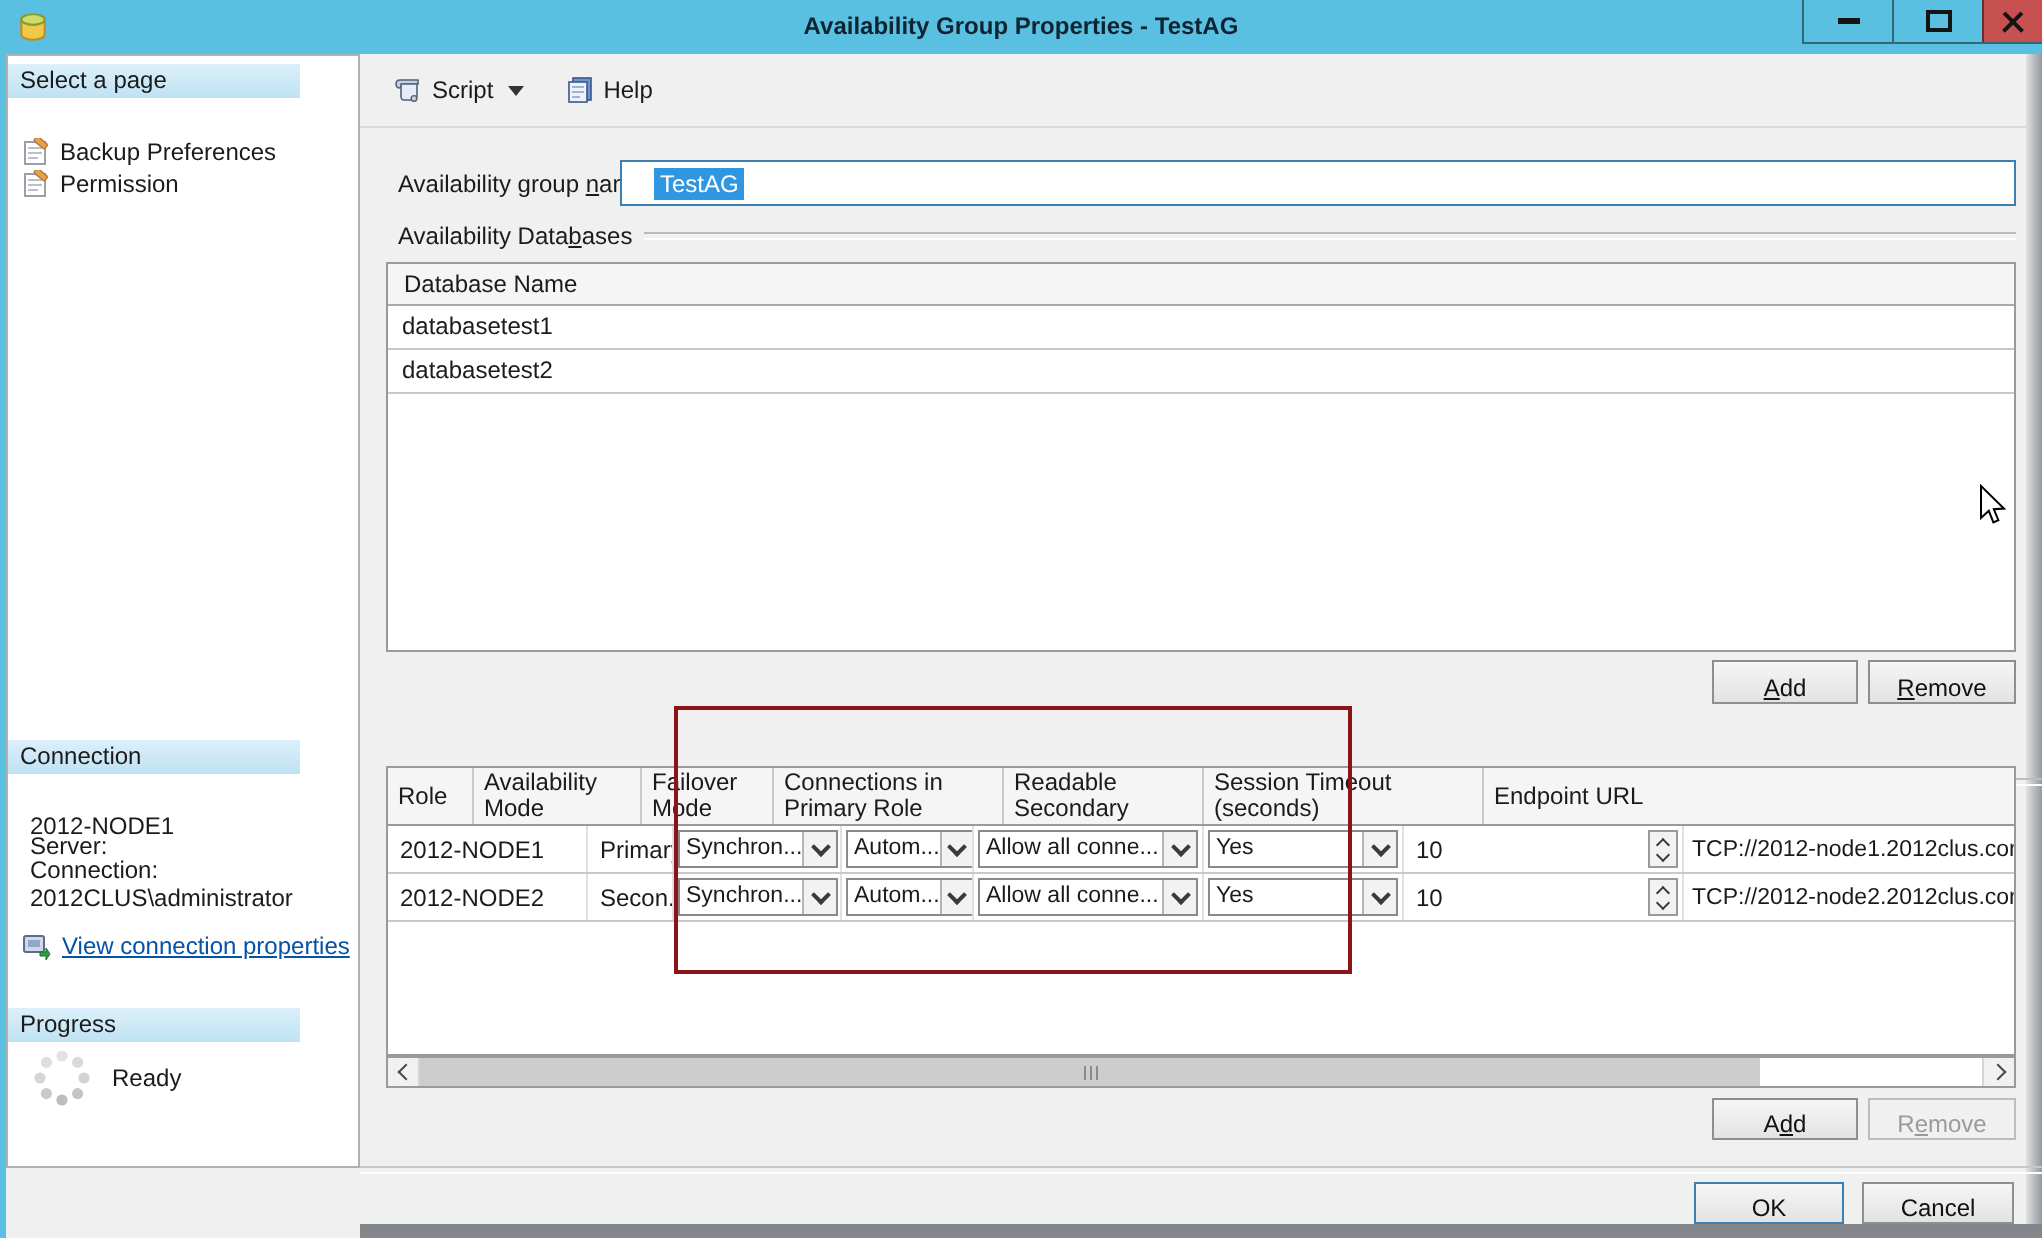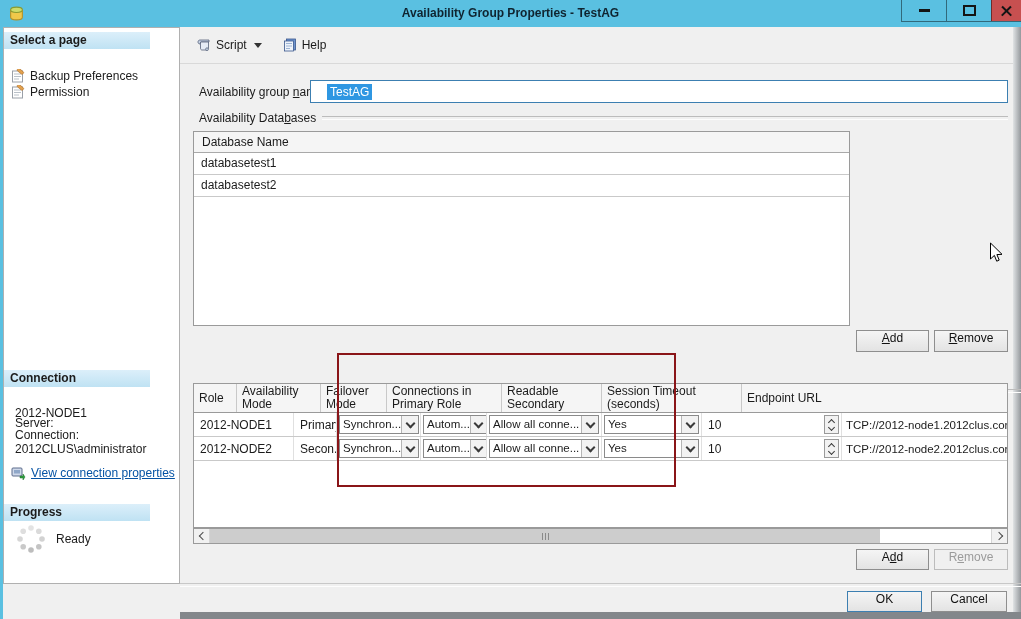--- a/index.html
+++ b/index.html
@@ -19,44 +19,44 @@
   .gmax{width:9px;height:7px;border:2px solid #141414;}
   .gx{position:relative;width:13px;height:13px;}
   .gx i{position:absolute;left:0;top:5.5px;width:13px;height:2.4px;background:#141414;display:block;}
   .gx i:first-child{transform:rotate(45deg);} .gx i:last-child{transform:rotate(-45deg);}
   
   .ledge{left:0;top:27px;width:3px;height:592px;background:#5ac0e1;}
   .redge{left:1013px;top:27px;width:8px;height:592px;background:linear-gradient(90deg,#e0e3e5,#94989c);}
   .bedge{left:180px;top:612px;width:841px;height:7px;background:#83878b;}
   
   .sidebar{left:3px;top:27px;width:177px;height:557px;background:#fff;border:1px solid #b0b0b0;box-sizing:border-box;}
-  .sbhdr{position:absolute;left:0;width:146px;height:17px;line-height:17px;font-weight:bold;
+  .sbhdr{position:absolute;left:0;width:146px;height:17px;line-height:17px;font-weight:normal;
          padding-left:6px;box-sizing:border-box;background:linear-gradient(#dceffa,#bfe2f3);}
   .sitem{position:absolute;left:0;width:175px;height:16px;display:flex;align-items:center;gap:5px;padding-left:7px;box-sizing:border-box;}
   .stext{position:absolute;left:11px;white-space:nowrap;}
   .link{color:#0553a4;text-decoration:underline;white-space:nowrap;}
   
   .toolbar{left:180px;top:27px;width:833px;height:37px;border-bottom:1px solid #d9d9d9;
            display:flex;align-items:center;padding-left:12px;box-sizing:border-box;gap:4px;background:#f0f0f0;}
   .tbtn{display:flex;align-items:center;gap:4px;padding:3px 4px;}
   .darr{width:0;height:0;border-left:4px solid transparent;border-right:4px solid transparent;border-top:5px solid #333;margin-left:3px;}
   .grp{display:flex;align-items:center;height:14px;}
   .grp .ln{flex:1;height:2px;border-top:1px solid #bcbcbc;border-bottom:1px solid #fdfdfd;margin-left:6px;}
   .u{text-decoration:underline;}
   
   .aginput{left:310px;top:80px;width:698px;height:23px;box-sizing:border-box;border:1px solid #3c7fb1;
            background:#fff;display:flex;align-items:center;padding-left:16px;}
   .sel{background:#2f97e2;color:#fff;padding:1px 3px;}
   
-  .dtable{left:193px;top:131px;width:657px;height:195px;box-sizing:border-box;border:1px solid #9a9a9a;background:#fff;}
+  .dtable{left:193px;top:131px;width:815px;height:195px;box-sizing:border-box;border:1px solid #9a9a9a;background:#fff;}
   .dhdr{height:20px;line-height:20px;background:#f5f5f5;border-bottom:1px solid #a9a9a9;padding-left:8px;}
   .drow{height:21px;line-height:21px;border-bottom:1px solid #c9c9c9;padding-left:7px;}
   
   .btn{box-sizing:border-box;border:1px solid #8e8e8e;background:linear-gradient(#f5f5f5,#e3e3e3);
-       display:flex;align-items:flex-start;justify-content:center;font-size:12px;color:#111;}
+       display:flex;align-items:flex-end;justify-content:center;font-size:12px;color:#111;}
   .btn.default{border:1px solid #3c7fb1;}
   .btn.disabled{border:1px solid #bcbcbc;background:#f0f0f0;color:#9b9b9b;}
   
   .rtable{left:193px;top:383px;width:815px;height:145px;box-sizing:border-box;border:1px solid #9a9a9a;background:#fff;}
   .rh{display:flex;height:28px;background:#f5f5f5;border-bottom:1px solid #9a9a9a;}
   .rhc{box-sizing:border-box;border-right:1px solid #c9c9c9;padding:1px 5px;display:flex;align-items:center;line-height:13px;}
   .rhc:last-child{border-right:none;}
   .rrow{display:flex;height:23px;border-bottom:1px solid #c9c9c9;}
   .rc{box-sizing:border-box;border-right:1px solid #e0e0e0;display:flex;align-items:center;overflow:hidden;}
   .rc:last-child{border-right:none;}

